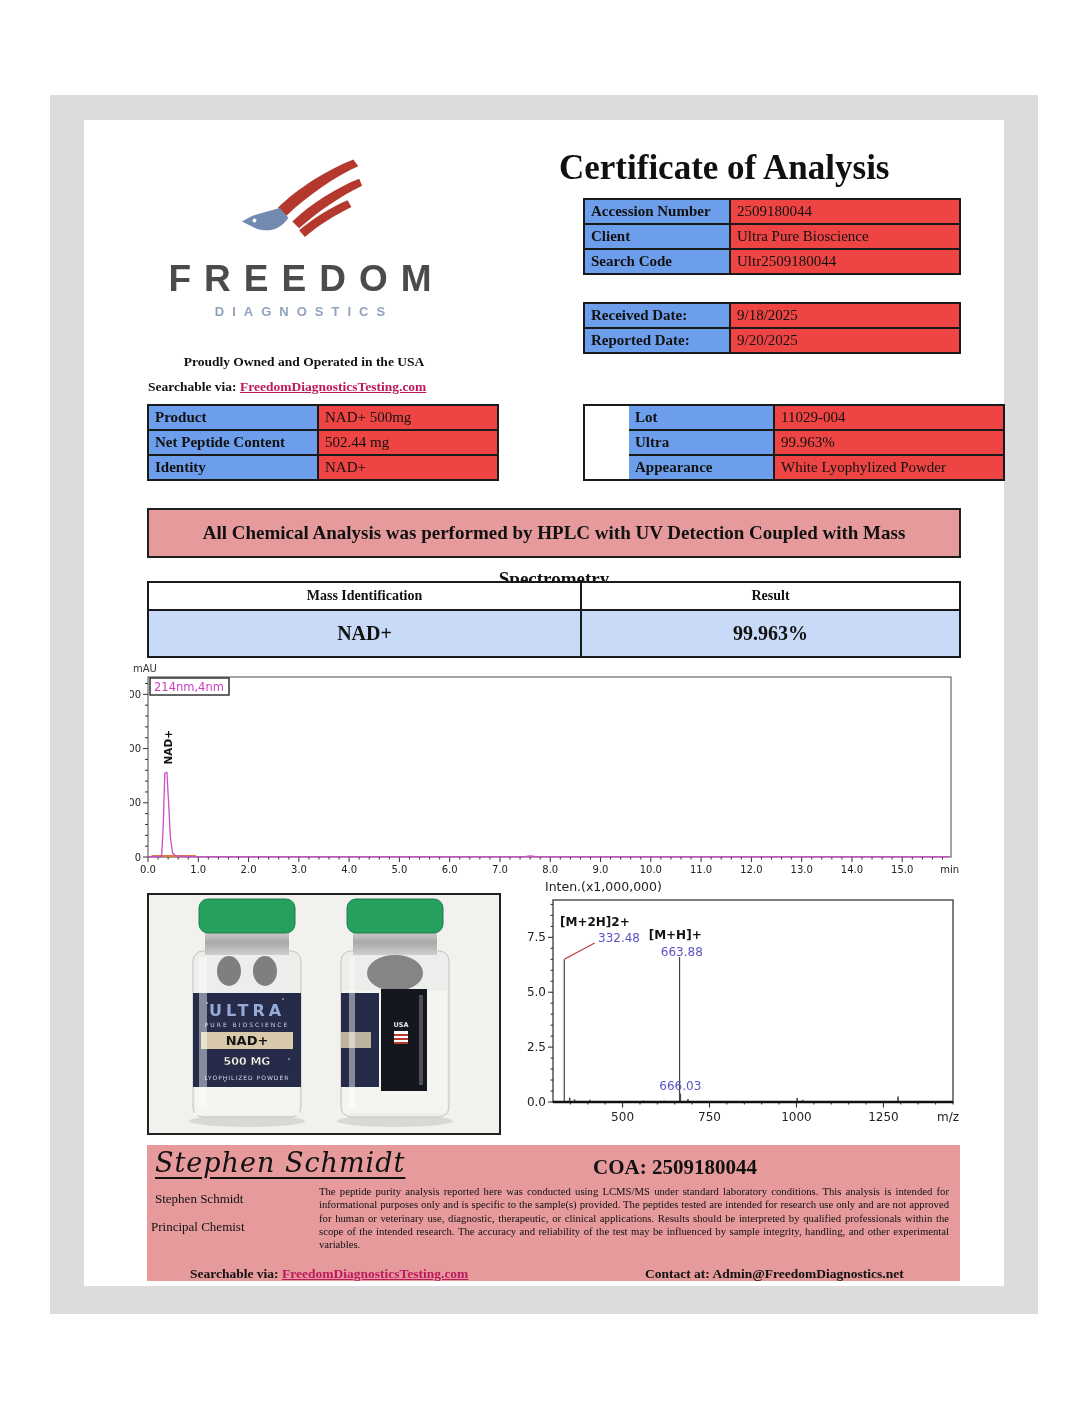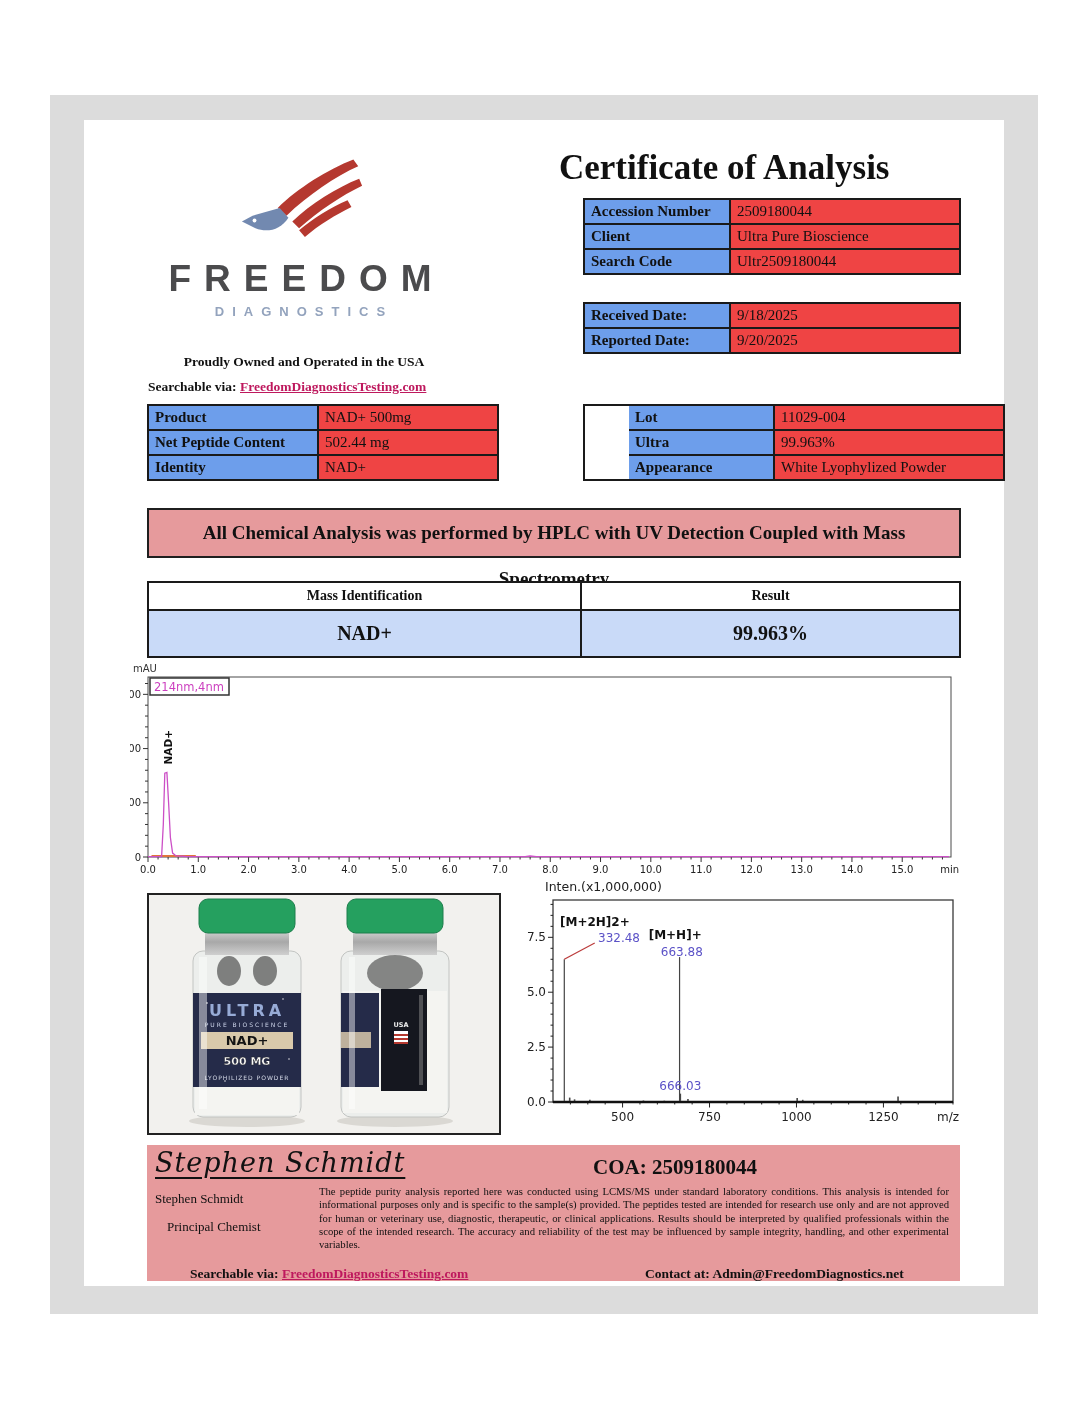--- a/index.html
+++ b/index.html
@@ -38,21 +38,21 @@
   .mass-row div{font-weight:bold;font-size:20px;text-align:center;padding:11px 0;}
   .mc1{width:431px;border-right:2px solid #1a1a1a;} .mc2{flex:1;}
 
   .vial-frame{position:absolute;left:63px;top:773px;width:350px;height:238px;border:2px solid #222;background:#f2f1ee;}
 
   .sig-block{position:absolute;left:63px;top:1025px;width:813px;height:136px;background:#e69a9c;}
   .sig-script{position:absolute;left:8px;top:2px;font-family:"DejaVu Serif",serif;font-style:italic;font-size:27px;
     text-decoration:underline;text-underline-offset:5px;letter-spacing:1px;}
   .sig-coa{position:absolute;left:430px;top:10px;font-weight:bold;font-size:21px;margin-left:16px;}
   .sig-name{position:absolute;left:8px;top:46px;font-size:13px;}
-  .sig-role{position:absolute;left:20px;top:74px;font-size:13px;}
+  .sig-role{position:absolute;left:4px;top:74px;font-size:13px;}
   .sig-disclaimer{position:absolute;left:172px;top:40px;width:630px;font-size:10.7px;line-height:13.3px;text-align:justify;}
 
   .footer-search{position:absolute;left:106px;top:1146px;font-weight:bold;font-size:13.5px;}
   .footer-contact{position:absolute;left:561px;top:1146px;font-weight:bold;font-size:13.5px;}
 
   svg text{font-family:"DejaVu Sans",sans-serif;}
 </style>
 </head>
 <body>
 

